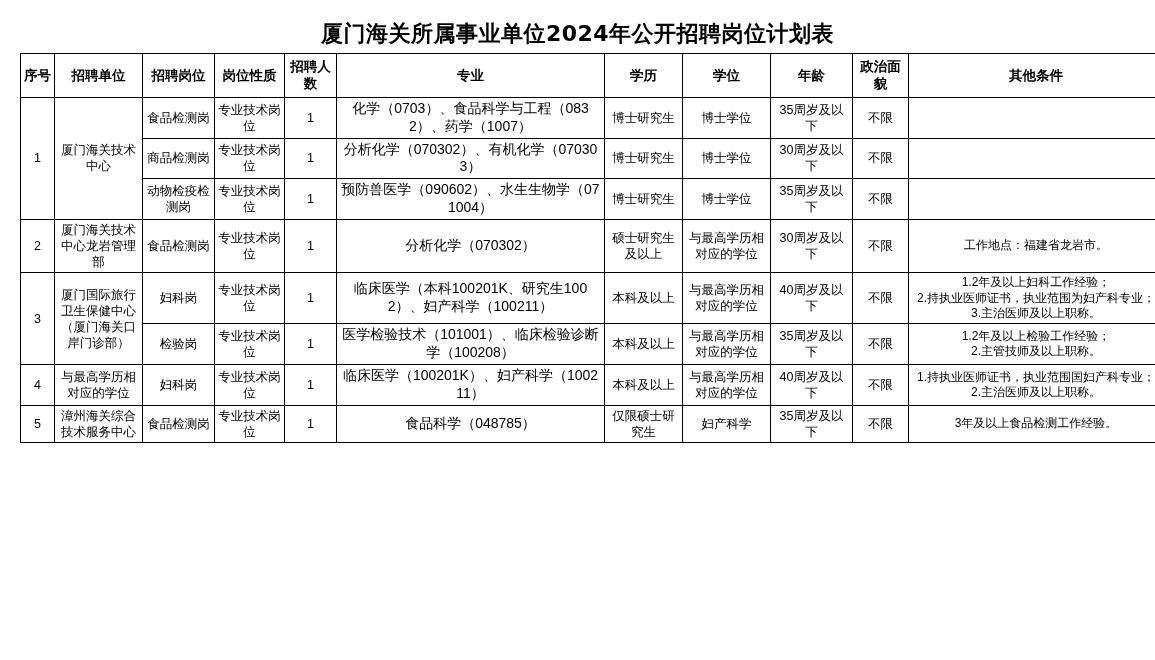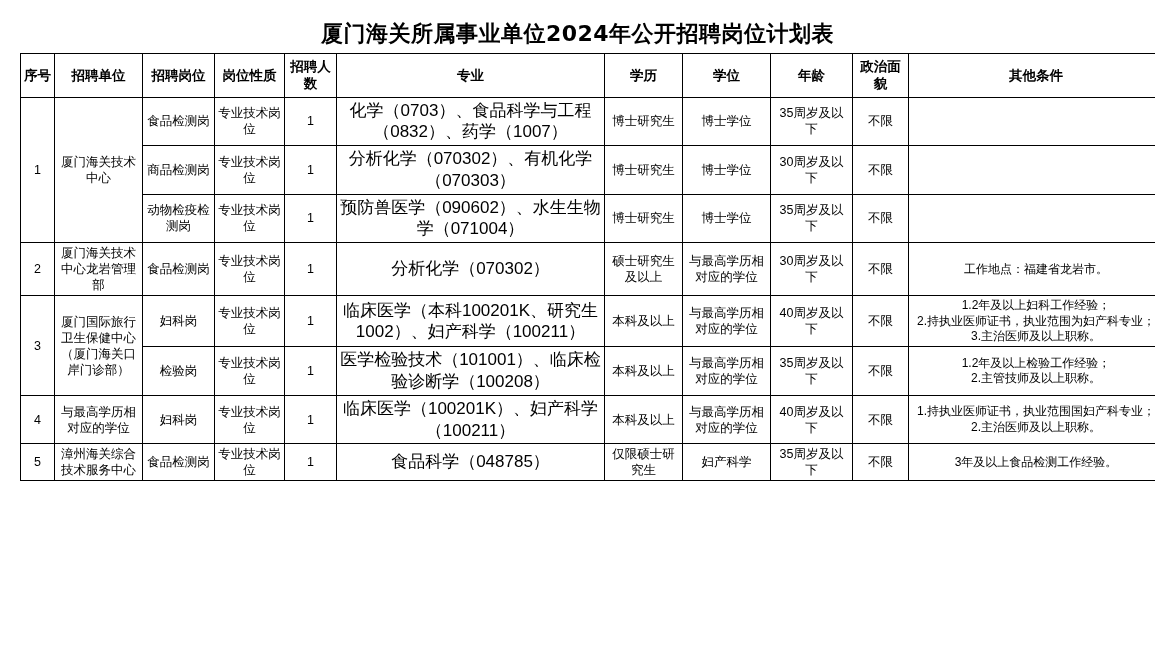--- a/index.html
+++ b/index.html
@@ -52,21 +52,21 @@
     padding: 4px 2px;
     height: 34px;
   }
   td.left-text {
     text-align: left;
     padding-left: 4px;
     font-size: 12px;
     line-height: 1.33;
   }
   td.major {
-    font-size: 17px;
+    font-size: 14px;
   }
   .col-seq { width: 34px; }
   .col-unit { width: 88px; }
   .col-post { width: 72px; }
   .col-nature { width: 70px; }
   .col-num { width: 52px; }
   .col-major { width: 268px; }
   .col-edu { width: 78px; }
   .col-degree { width: 88px; }
   .col-age { width: 82px; }

